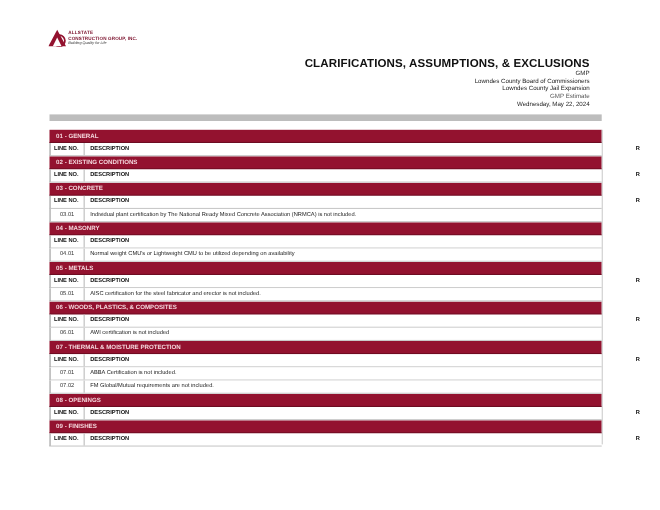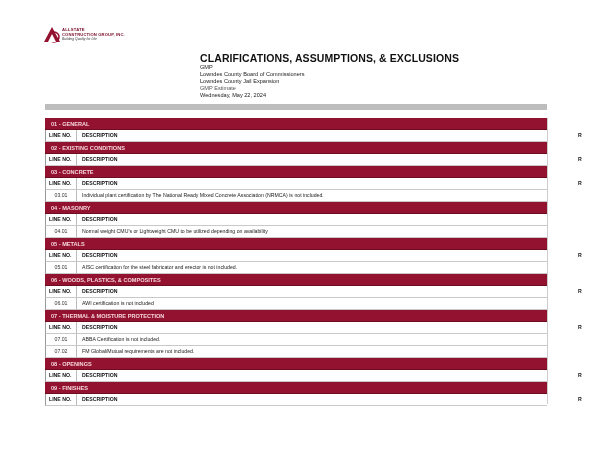--- a/index.html
+++ b/index.html
@@ -3,21 +3,21 @@
 <meta charset="utf-8">
 <style>
   html, body { margin:0; padding:0; background:#ffffff; }
   body { width:600px; height:464px; position:relative; overflow:hidden; font-family:"Liberation Sans", sans-serif; color:#111; }
   .logo { position:absolute; left:44px; top:26px; width:90px; height:22px; }
   .logo svg { position:absolute; left:0; top:0; }
   .logo .l1, .logo .l2, .logo .l3 { position:absolute; left:18px; font-weight:bold; color:#7a0e2a; white-space:nowrap; }
   .logo .l1 { top:1px; font-size:4.2px; letter-spacing:0.2px; }
   .logo .l2 { top:6px; font-size:4.2px; letter-spacing:0.1px; }
   .logo .l3 { top:11px; font-size:3.4px; font-weight:normal; font-style:italic; color:#333; }
-  .hdr { position:absolute; left:200px; width:320px; text-align:left; }
+  .hdr { position:absolute; left:216px; width:320px; text-align:right; }
   .title { top:52px; font-size:10.5px; font-weight:bold; letter-spacing:0.1px; }
   .sub { font-size:5.6px; line-height:7px; color:#222; }
   .sub.s1 { top:64px; } .sub.s2 { top:71px; } .sub.s3 { top:78px; } .sub.s4 { top:85px; color:#555; } .sub.s5 { top:92px; }
   .graybar { position:absolute; left:45px; top:104px; width:502px; height:6px; background:#bdbdbd; }
   .table { position:absolute; left:45px; top:118px; width:502px; }
   .band { height:12px; background:#93122f; color:#f4d6dc; font-size:5.6px; font-weight:bold; line-height:12px; padding-left:6px; box-sizing:border-box; border-bottom:1px solid #6d0c22; }
   .row { height:11px; background:#fff; border-left:1px solid #999; border-bottom:1px solid #c9c9c9; display:flex; font-size:5.2px; line-height:11px; position:relative; }
   .row .c1 { width:31px; border-right:1px solid #bbb; padding-left:3px; box-sizing:border-box; }
   .row .c2 { flex:1; padding-left:5px; }
   .row.head .c1, .row.head .c2 { font-weight:bold; }

